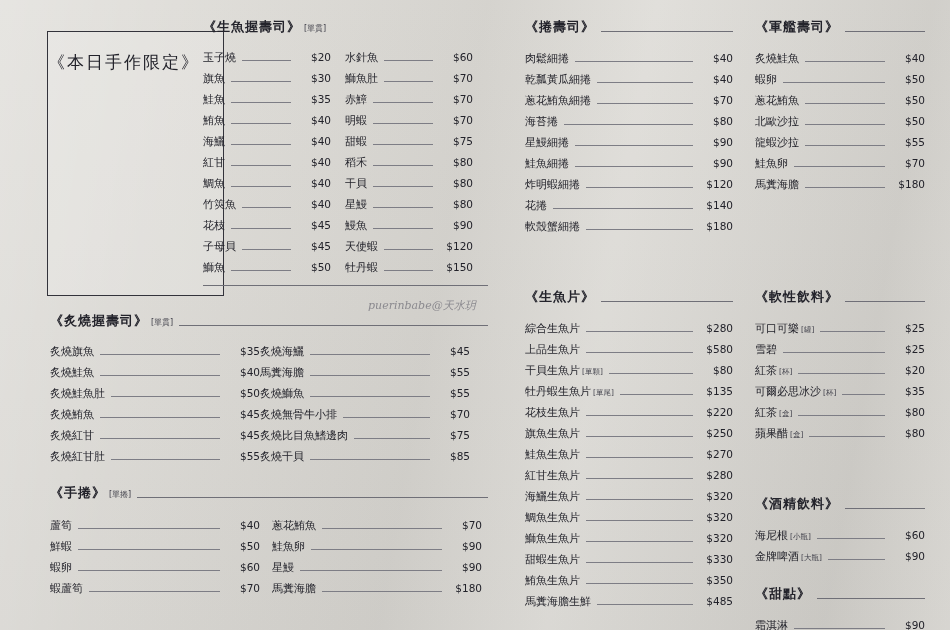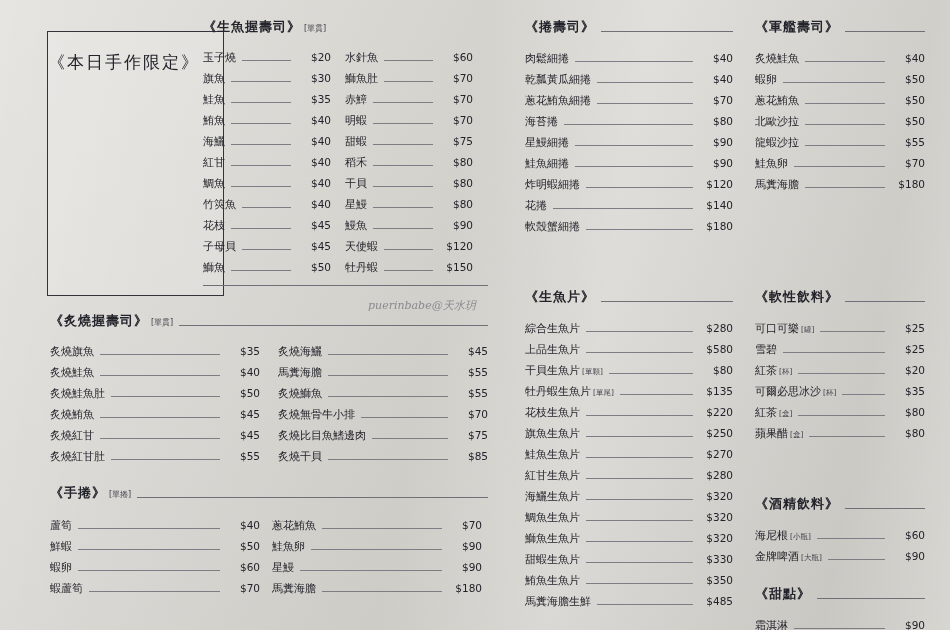--- a/index.html
+++ b/index.html
@@ -204,21 +204,21 @@
     <div class="rule" style="margin-top:2px;"></div>
   </div>
 
   <div class="col" style="left:50px;top:312px;width:438px;">
     <div class="head-row">
       <div class="sect-title">
         <span>《炙燒握壽司》</span><span class="sect-note">[單貫]</span>
       </div>
       <div class="rule"></div>
     </div>
-    <div style="display:flex;gap:18px;margin-top:16px;">
+    <div style="display:flex;margin-top:16px;">
       <div style="width:210px;">
         <div class="item">
             <span class="nm">炙燒旗魚</span>
             <span class="lead"></span>
             <span class="pr">$35</span>
           </div>
         <div class="item">
             <span class="nm">炙燒鮭魚</span>
             <span class="lead"></span>
             <span class="pr">$40</span>

